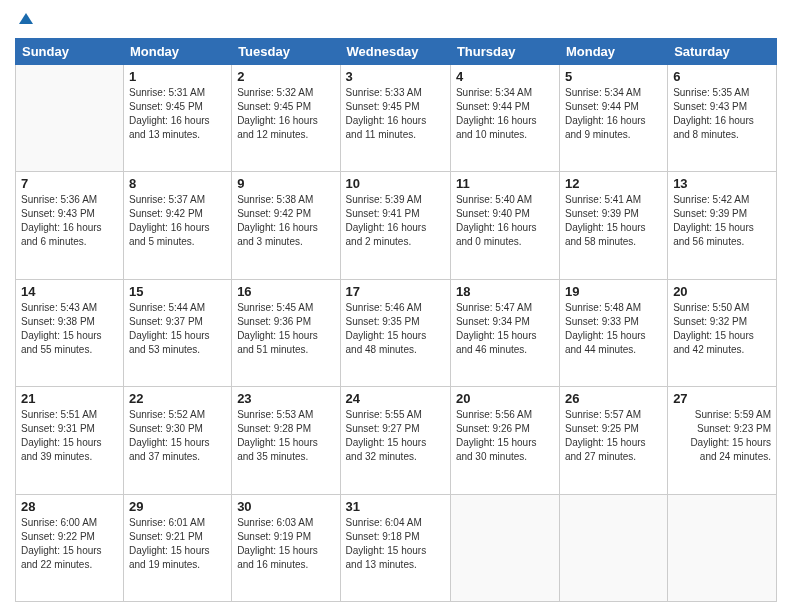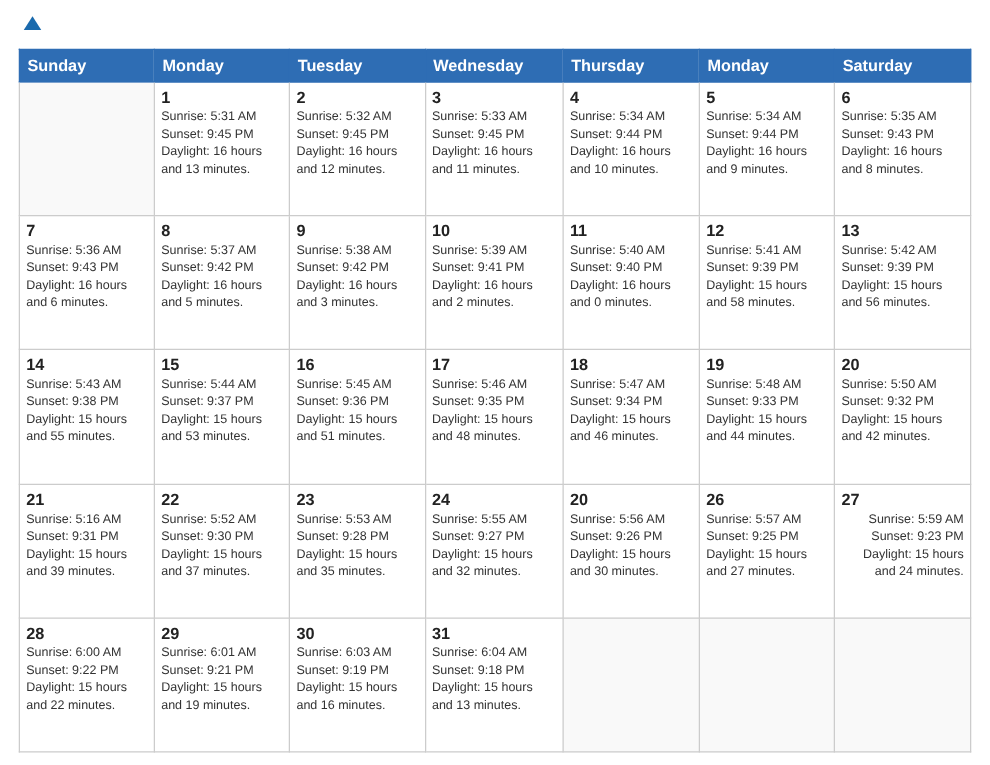--- a/index.html
+++ b/index.html
@@ -266,21 +266,21 @@
             <div class="cell-date">20</div>
             <div class="cell-info" style="white-space: pre-line;">Sunrise: 5:50 AM
 Sunset: 9:32 PM
 Daylight: 15 hours
 and 42 minutes.</div>
           </td>
         </tr>
         <tr>
           <td>
             <div class="cell-date">21</div>
-            <div class="cell-info" style="white-space: pre-line;">Sunrise: 5:16 AM
+            <div class="cell-info" style="white-space: pre-line;">Sunrise: 5:51 AM
 Sunset: 9:31 PM
 Daylight: 15 hours
 and 39 minutes.</div>
           </td>
           <td>
             <div class="cell-date">22</div>
             <div class="cell-info" style="white-space: pre-line;">Sunrise: 5:52 AM
 Sunset: 9:30 PM
 Daylight: 15 hours
 and 37 minutes.</div>

